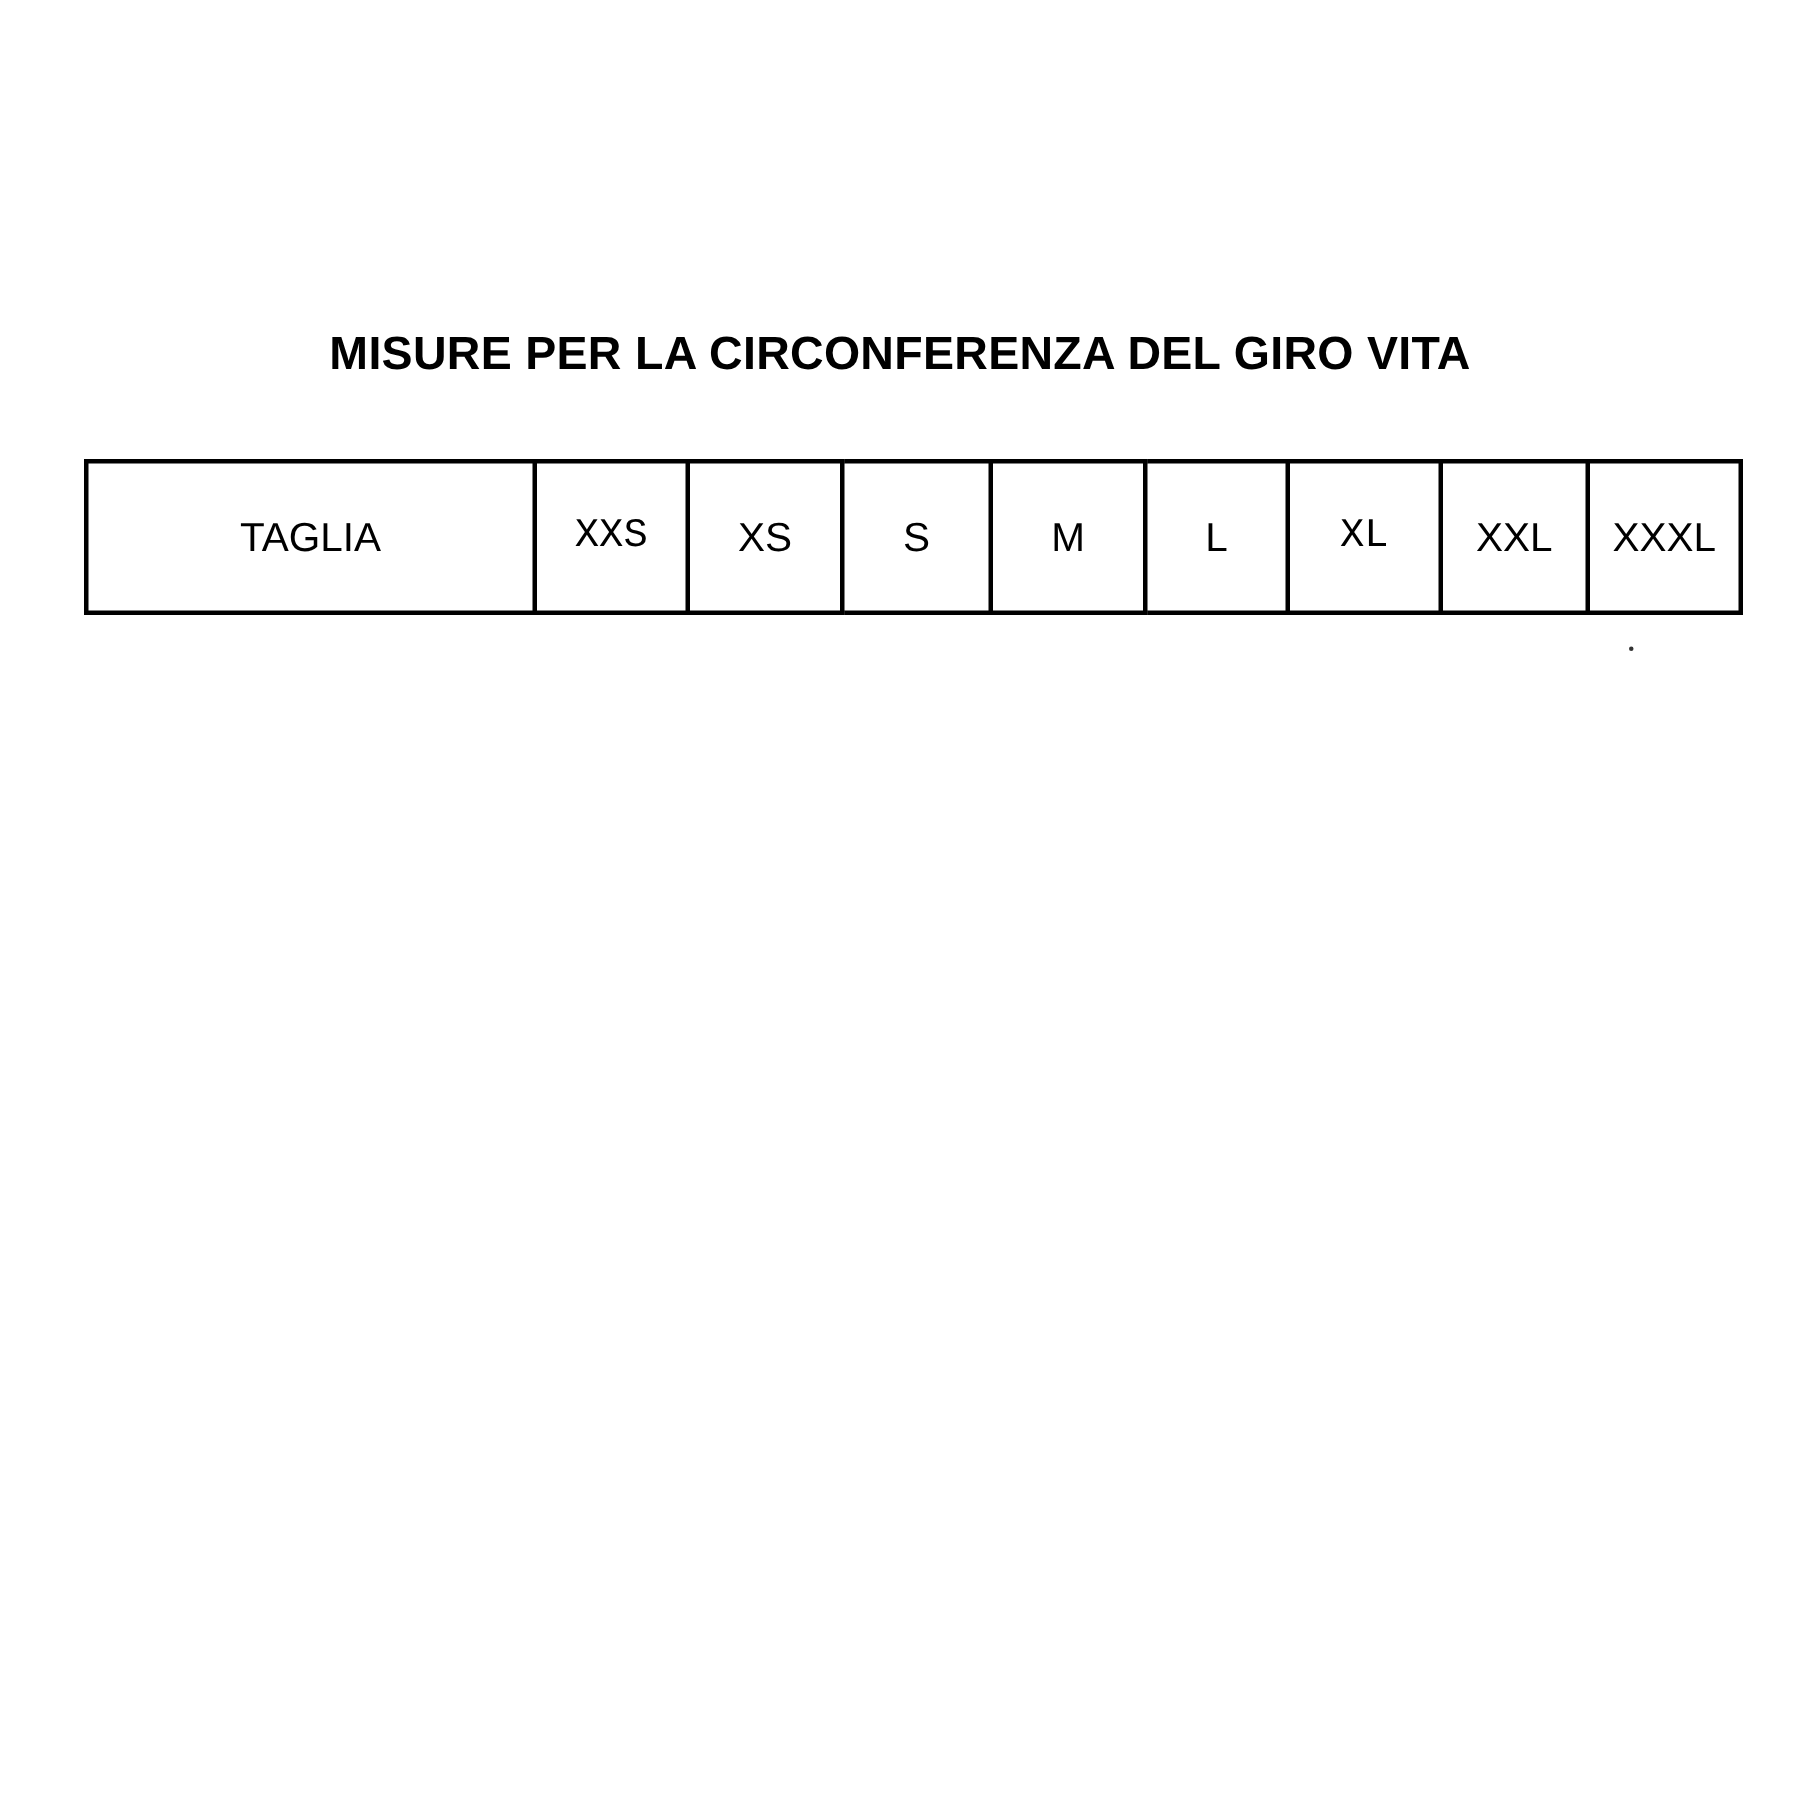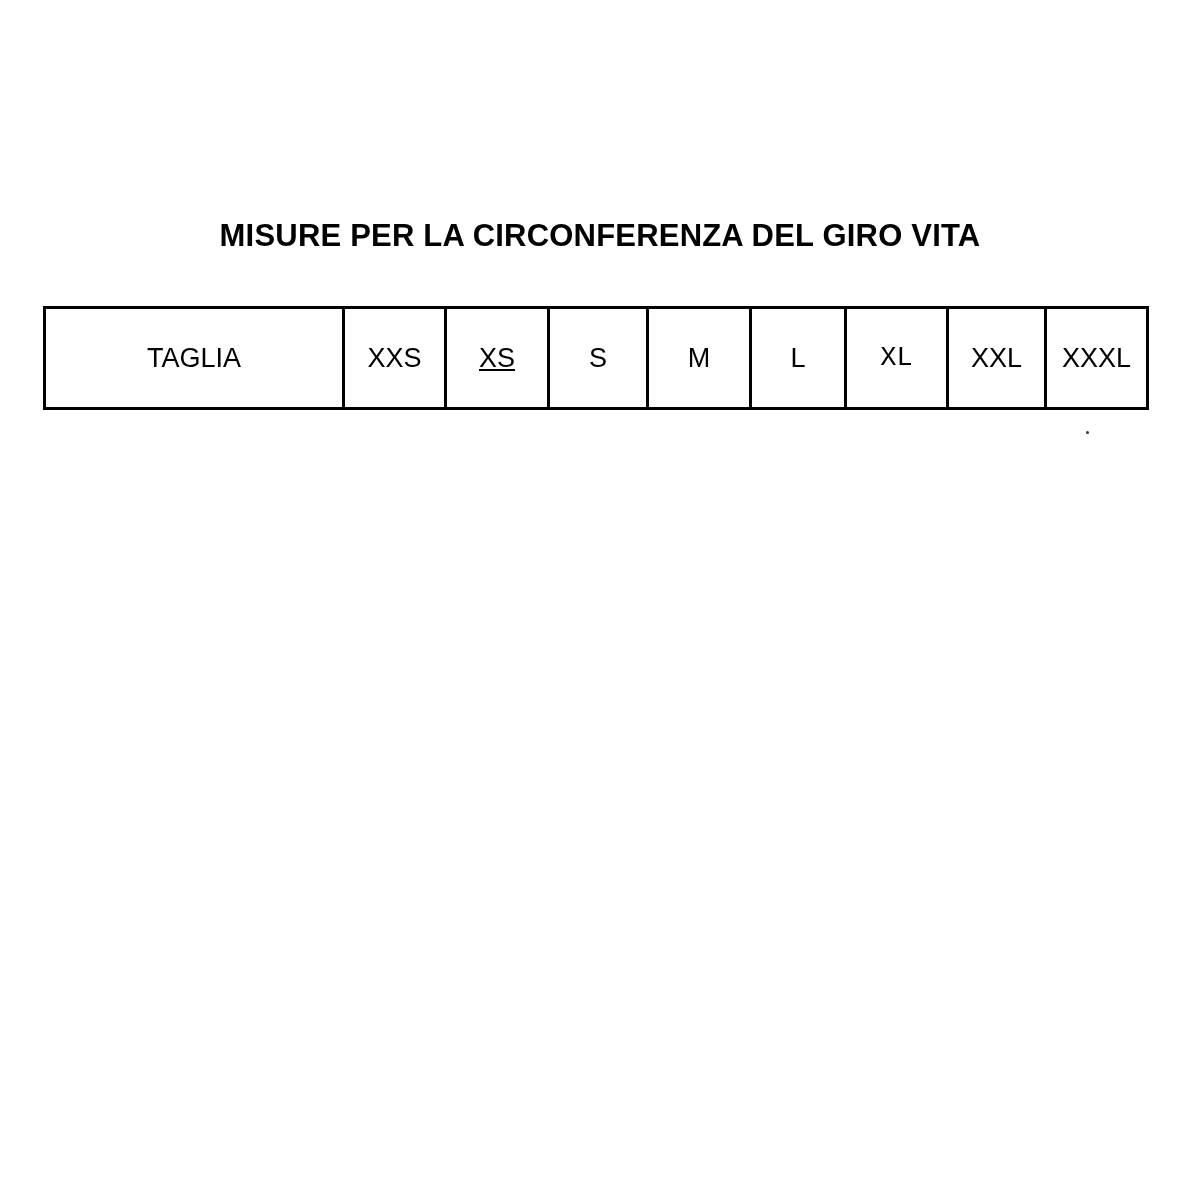--- a/index.html
+++ b/index.html
@@ -21,40 +21,40 @@
     text-align: center;
     font-size: 31px;
     font-weight: bold;
     letter-spacing: 0.2px;
     color: #000000;
     white-space: nowrap;
   }
   table.size-chart {
     position: absolute;
     top: 306px;
-    left: 43px;
+    left: 56px;
     width: 1103px;
     border-collapse: collapse;
     table-layout: fixed;
   }
   table.size-chart td {
     border: 3px solid #000000;
     text-align: center;
     vertical-align: middle;
     font-size: 27px;
     font-weight: normal;
     color: #000000;
     padding: 0;
     overflow: hidden;
     white-space: nowrap;
   }
   
   .c0 { width: 299px; }
-  .c1 { width: 102px; }
-  .c2 { width: 103px; text-decoration: underline; }
+  .c1 { width: 102px; font-family: Liberation Mono, monospace; }
+  .c2 { width: 103px; }
   .c3 { width: 99px;  }
   .c4 { width: 103px; }
   .c5 { width: 95px;  }
   .c6 { width: 102px; font-family: Liberation Mono, monospace; }
   .c7 { width: 98px;  }
   .c8 { width: 102px; }
   
   .r0 td { height: 101px; }
   .r1 td { height: 103px; }
   .r2 td { height: 98px; }

